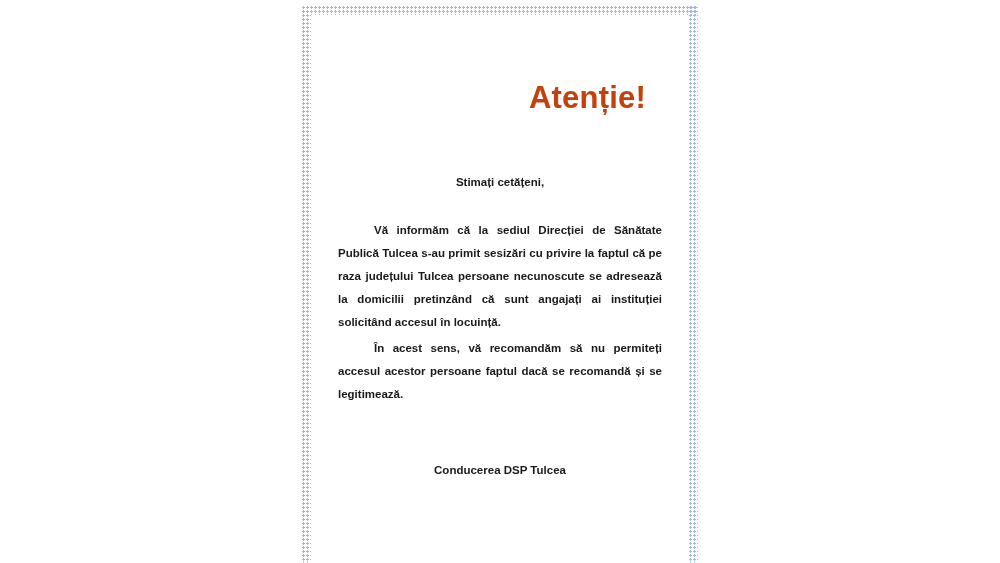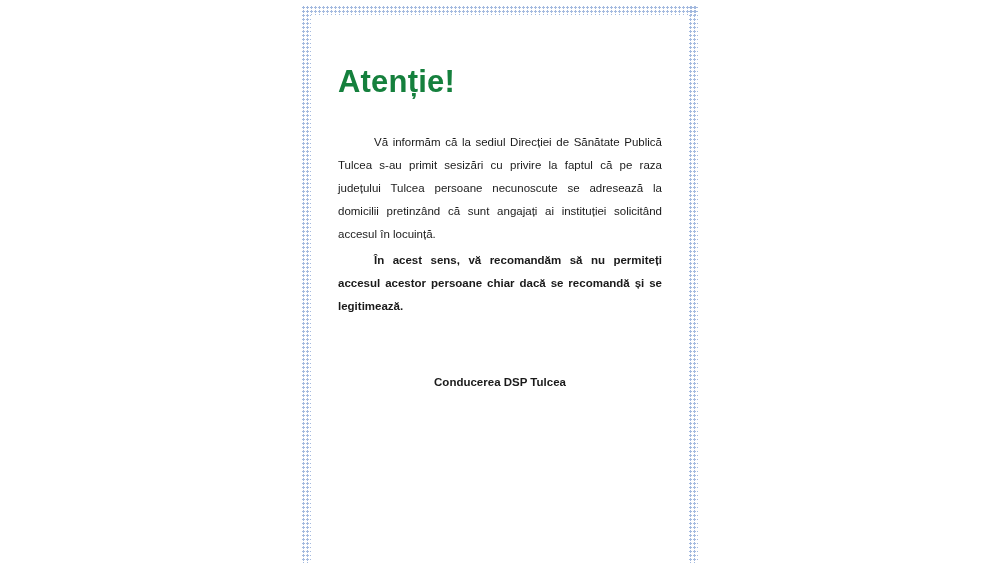--- a/index.html
+++ b/index.html
@@ -49,24 +49,24 @@
     height: 9px;
   }
   .content {
     position: absolute;
     left: 36px;
     right: 36px;
     top: 0;
     bottom: 0;
   }
   .doc-title {
-    margin: 0;
+    margin: 16px;
     padding-top: 58px;
-    text-align: left;
-    color: #15803d;
+    text-align: right;
+    color: #c2410c;
     font-size: 31px;
     font-weight: bold;
     letter-spacing: 0.2px;
     font-family: "Liberation Sans", sans-serif;
   }
   .salutation {
     margin: 0;
     padding-top: 44px;
     text-align: center;
     font-size: 11.5px;
@@ -74,20 +74,21 @@
     color: #1a1a1a;
   }
   .para {
     margin: 0;
     font-size: 11.5px;
     line-height: 2.0;
     color: #1a1a1a;
     text-align: justify;
     text-justify: inter-word;
     text-indent: 36px;
+    font-weight: bold;
   }
   .para.first { padding-top: 31px; }
   .para.bold {
     font-weight: bold;
     padding-top: 3px;
   }
   .para.spaced { padding-top: 3px; }
   .signature {
     margin: 16px;
     padding-top: 42px;
@@ -102,22 +103,23 @@
 
 <div class="page-wrap">
   <div class="sheet">
     <div class="border-dots left"></div>
     <div class="border-dots right"></div>
     <div class="border-dots top"></div>
 
     <div class="content">
       <h1 class="doc-title">Atenție!</h1>
 
+      <p class="salutation">Stimați cetățeni,</p>
 
       <p class="para first">Vă informăm că la sediul Direcției de Sănătate Publică Tulcea s-au primit sesizări cu privire la faptul că pe raza județului Tulcea persoane necunoscute se adresează la domicilii pretinzând că sunt angajați ai instituției solicitând accesul în locuință.</p>
 
-      <p class="para bold">În acest sens, vă recomandăm să nu permiteți accesul acestor persoane chiar dacă se recomandă și se legitimează.</p>
+      <p class="para bold">În acest sens, vă recomandăm să nu permiteți accesul acestor persoane faptul dacă se recomandă și se legitimează.</p>
 
 
       <p class="signature">Conducerea DSP Tulcea</p>
     </div>
   </div>
 </div>
 
 </body></html>

